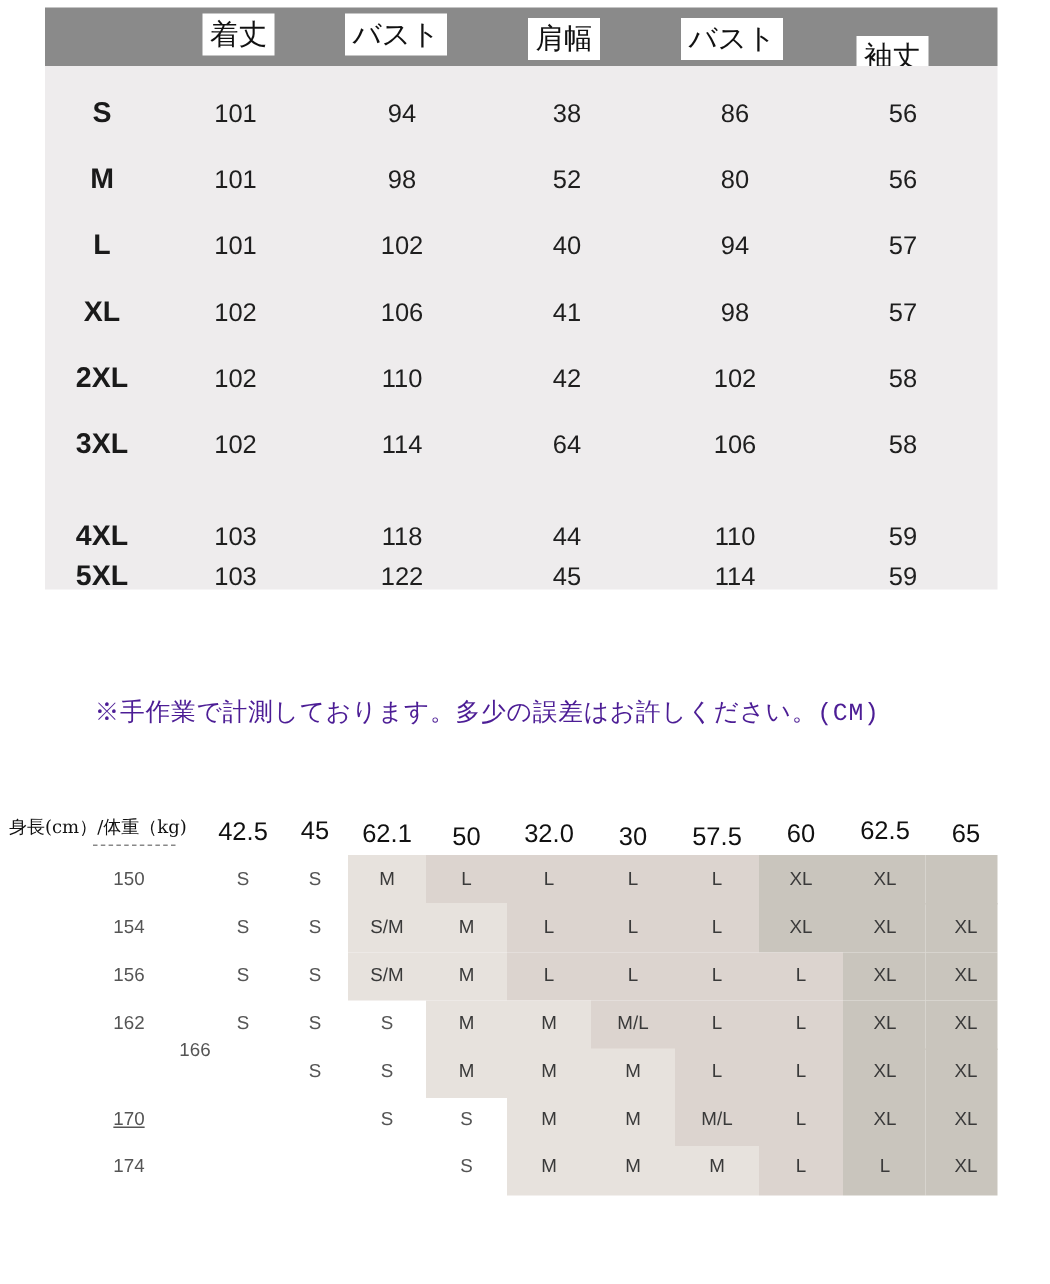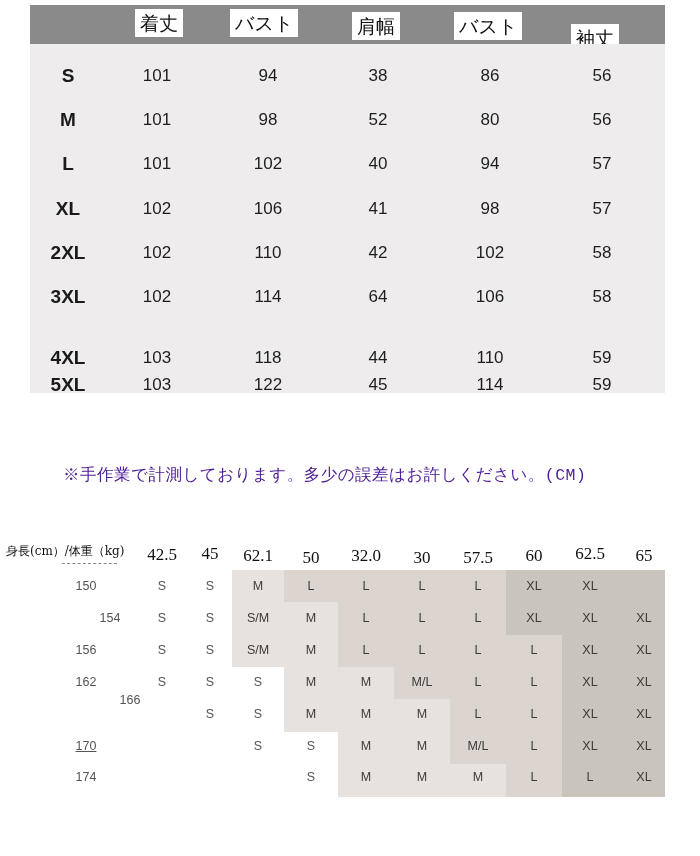--- a/index.html
+++ b/index.html
@@ -20,21 +20,21 @@
   .top-row .val { position: absolute; width: 0; top: 12px; font-size: 17px; color: #1e1e1e; }
 
   .note { position: absolute; left: 63px; top: 428px; font-family: Liberation Mono, monospace;
           font-size: 16.5px; color: #4c1d95; white-space: nowrap; letter-spacing: 0.5px; margin-top: 36px; }
 
   
   .bottom { position: absolute; left: 0; top: 0; width: 700px; height: 856px; }
   .b-head-label { position: absolute; left: 6px; top: 543px; font-family: "DejaVu Serif", serif;
           font-size: 12px; color: #111; white-space: nowrap; }
   .b-head-label .ul { position: absolute; left: 56px; top: 20px; width: 55px; border-top: 1px dashed #888; }
-  .b-head-w { position: absolute; top: 543px; font-family: Liberation Serif, serif; font-size: 17px;
+  .b-head-w { position: absolute; top: 543px; font-family: Liberation Sans, sans-serif; font-size: 17px;
           color: #111; white-space: nowrap; transform: translateX(-50%); }
   .b-cell { position: absolute; height: 32px; }
   .b-text { position: absolute; font-size: 12.5px; color: #555; transform: translate(-50%, -50%); white-space: nowrap; }
   .b-height { position: absolute; font-size: 12.5px; color: #555; transform: translate(-50%, -50%); }
   .shade-m  { background: #e7e2dd; }
   .shade-l  { background: #dcd4cf; }
   .shade-x  { background: #c9c5bd; }
   .shade-none { background: transparent; }
 </style>
 </head>
@@ -302,21 +302,21 @@
     <div class="b-height" style="left: 86px; top: 586px;">150</div>
     <div class="b-text" style="left: 162px; top: 586px;">S</div>
     <div class="b-text" style="left: 210px; top: 586px;">S</div>
     <div class="b-text" style="left: 258px; top: 586px; color: rgb(58, 58, 58);">M</div>
     <div class="b-text" style="left: 311px; top: 586px; color: rgb(58, 58, 58);">L</div>
     <div class="b-text" style="left: 366px; top: 586px; color: rgb(58, 58, 58);">L</div>
     <div class="b-text" style="left: 422px; top: 586px; color: rgb(58, 58, 58);">L</div>
     <div class="b-text" style="left: 478px; top: 586px; color: rgb(58, 58, 58);">L</div>
     <div class="b-text" style="left: 534px; top: 586px; color: rgb(58, 58, 58);">XL</div>
     <div class="b-text" style="left: 590px; top: 586px; color: rgb(58, 58, 58);">XL</div>
-    <div class="b-height" style="left: 86px; top: 618px; margin-left: 24px;">154</div>
+    <div class="b-height" style="left: 86px; top: 618px;">154</div>
     <div class="b-text" style="left: 162px; top: 618px;">S</div>
     <div class="b-text" style="left: 210px; top: 618px;">S</div>
     <div class="b-text" style="left: 258px; top: 618px; color: rgb(58, 58, 58);">S/M</div>
     <div class="b-text" style="left: 311px; top: 618px; color: rgb(58, 58, 58);">M</div>
     <div class="b-text" style="left: 366px; top: 618px; color: rgb(58, 58, 58);">L</div>
     <div class="b-text" style="left: 422px; top: 618px; color: rgb(58, 58, 58);">L</div>
     <div class="b-text" style="left: 478px; top: 618px; color: rgb(58, 58, 58);">L</div>
     <div class="b-text" style="left: 534px; top: 618px; color: rgb(58, 58, 58);">XL</div>
     <div class="b-text" style="left: 590px; top: 618px; color: rgb(58, 58, 58);">XL</div>
     <div class="b-text" style="left: 644px; top: 618px; color: rgb(58, 58, 58);">XL</div>

